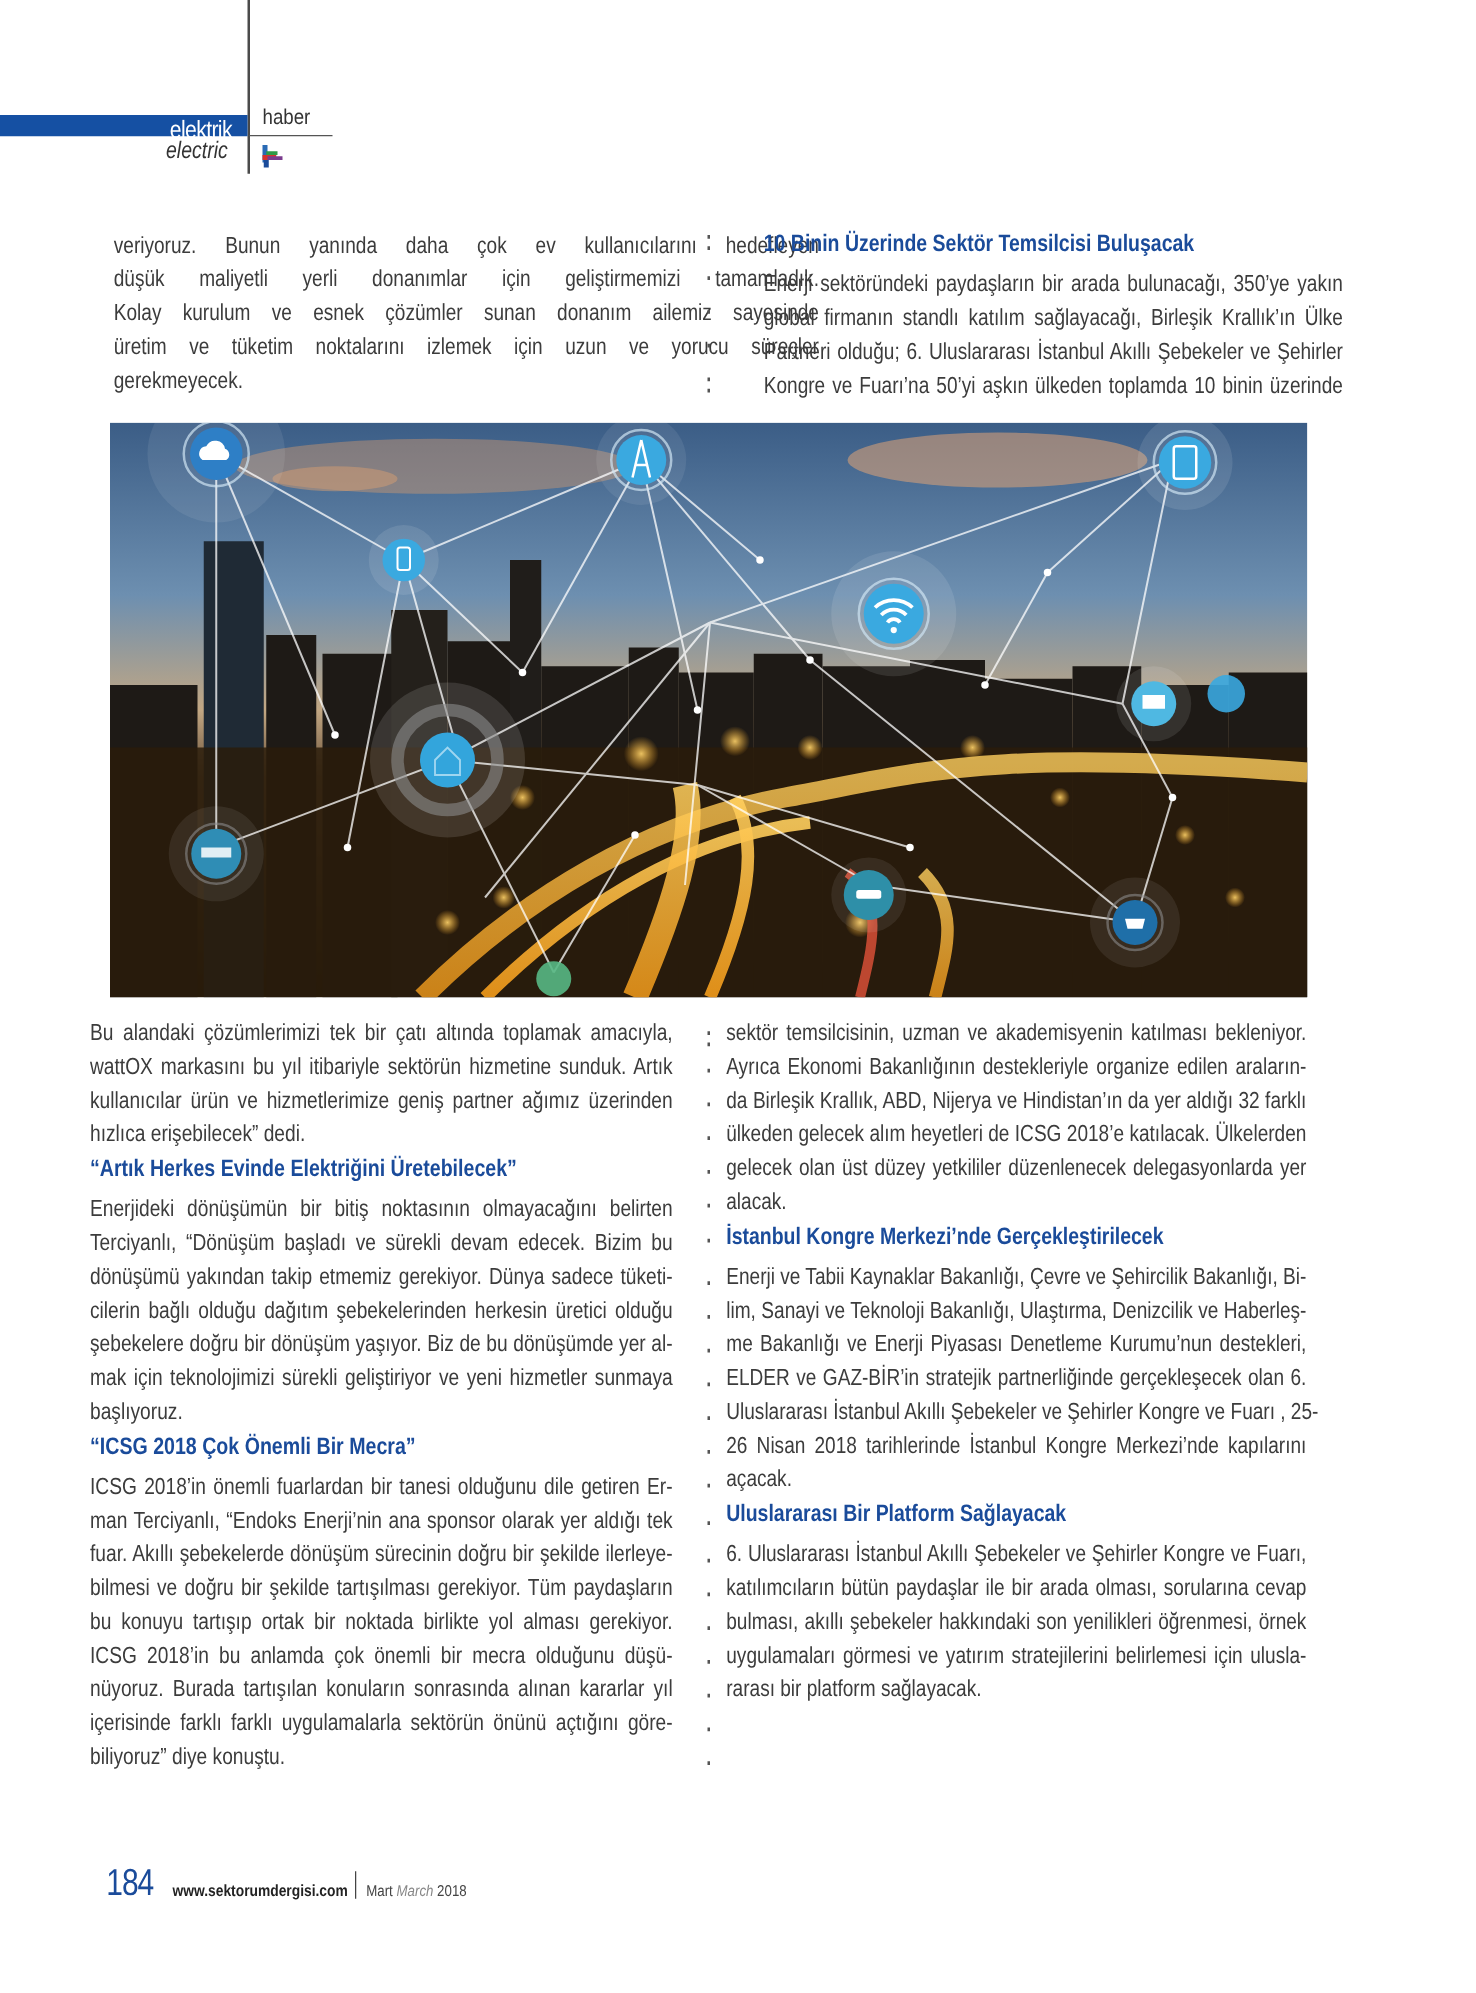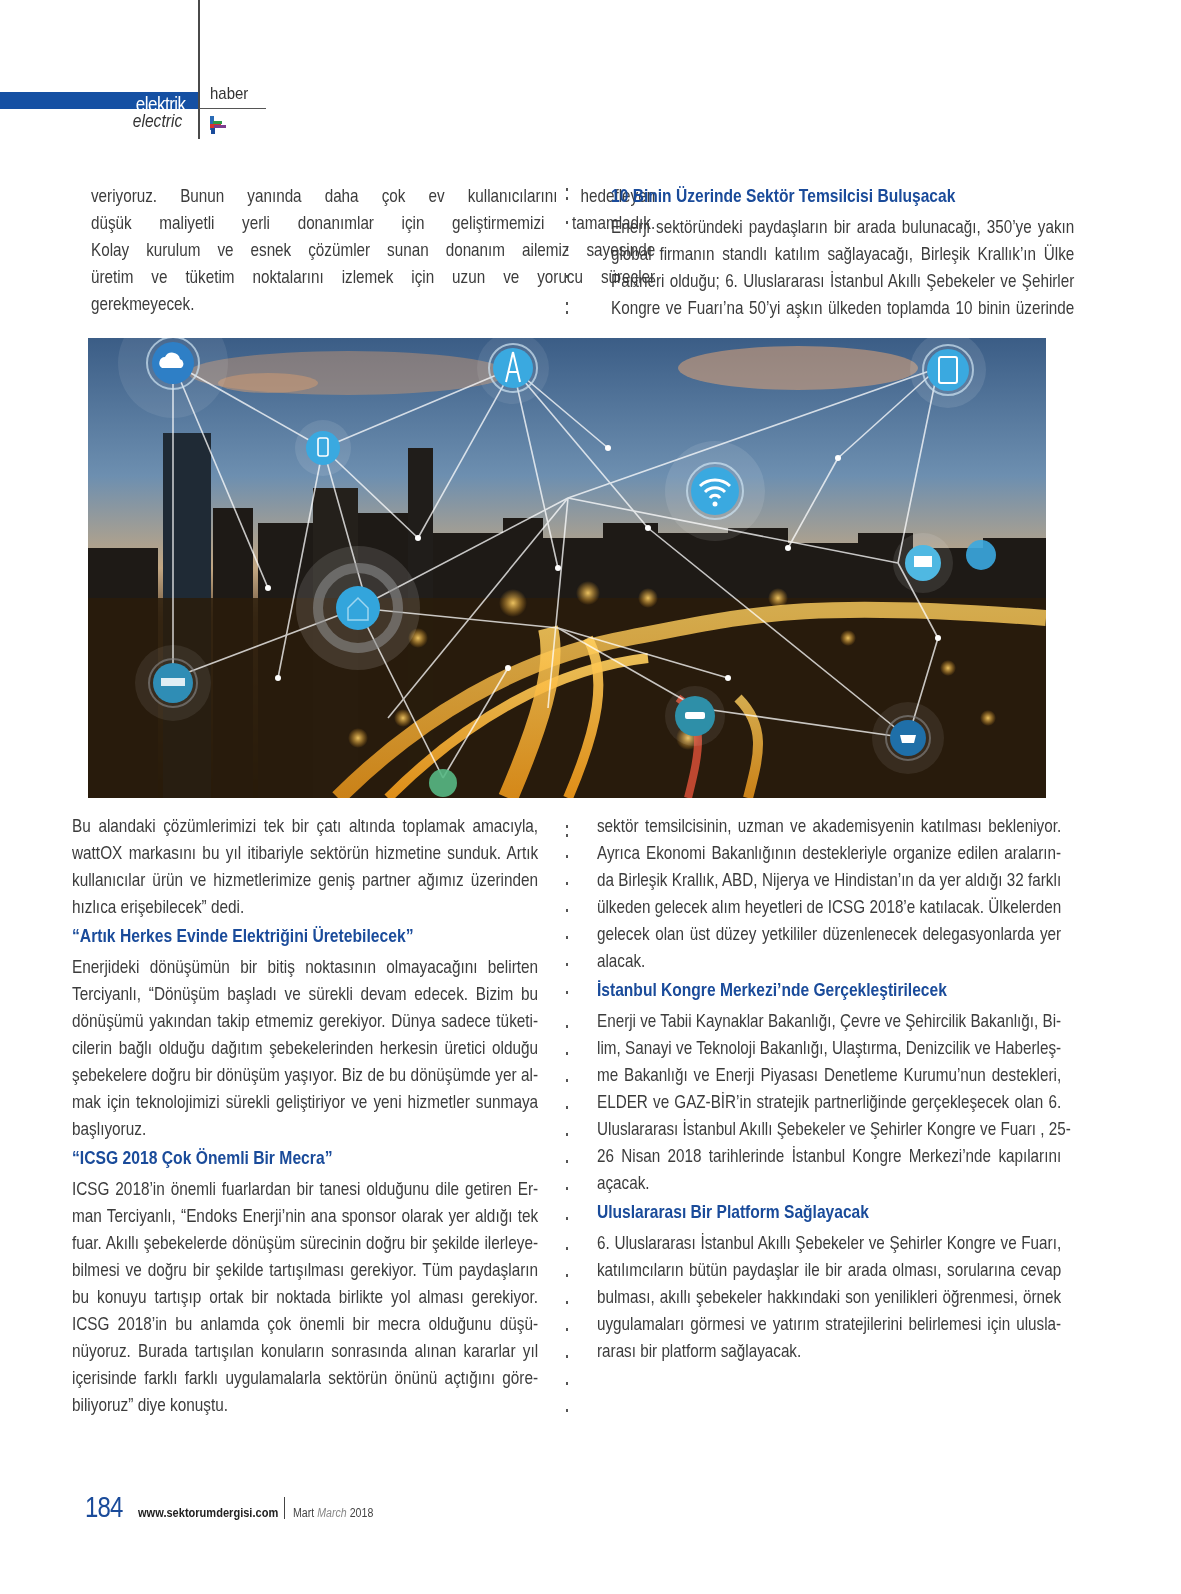--- a/index.html
+++ b/index.html
@@ -17,21 +17,21 @@
 
   
   .col { position: absolute; font-size: 18.6px; line-height: 27px; color: #3c3c3c; }
   .col p { margin: 0; text-align: justify; text-align-last: left; }
   .col .line { display: block; white-space: nowrap; text-align: justify; text-align-last: justify; }
   .col .line.last { text-align-last: left; }
   .narrow { transform: scaleX(0.82); transform-origin: left top; }
   .col-tl { left: 91px; top: 182px; width: 564px; }
   .col-tr { left: 611px; top: 182px; width: 571px; }
   .col-bl { left: 72px; top: 812px; width: 564px; }
-  .col-br { left: 581px; top: 812px; width: 571px; margin-left: 16px; }
+  .col-br { left: 581px; top: 812px; width: 571px; }
   .heading { color: #1a4b9a; font-weight: bold; font-size: 19px; line-height: 28px; margin: 2px 0 3px 0; white-space: nowrap; }
   .heading.inline-first { margin-top: 0; }
 
   
   .divider { position: absolute; left: 565px; width: 6px; }
   .divider span { position: absolute; left: 1px; width: 2px; height: 3px; background: #555; }
 
   
   .photo { position: absolute; left: 88px; top: 338px; width: 958px; height: 460px; overflow: hidden; }
   .photo svg { display: block; }

